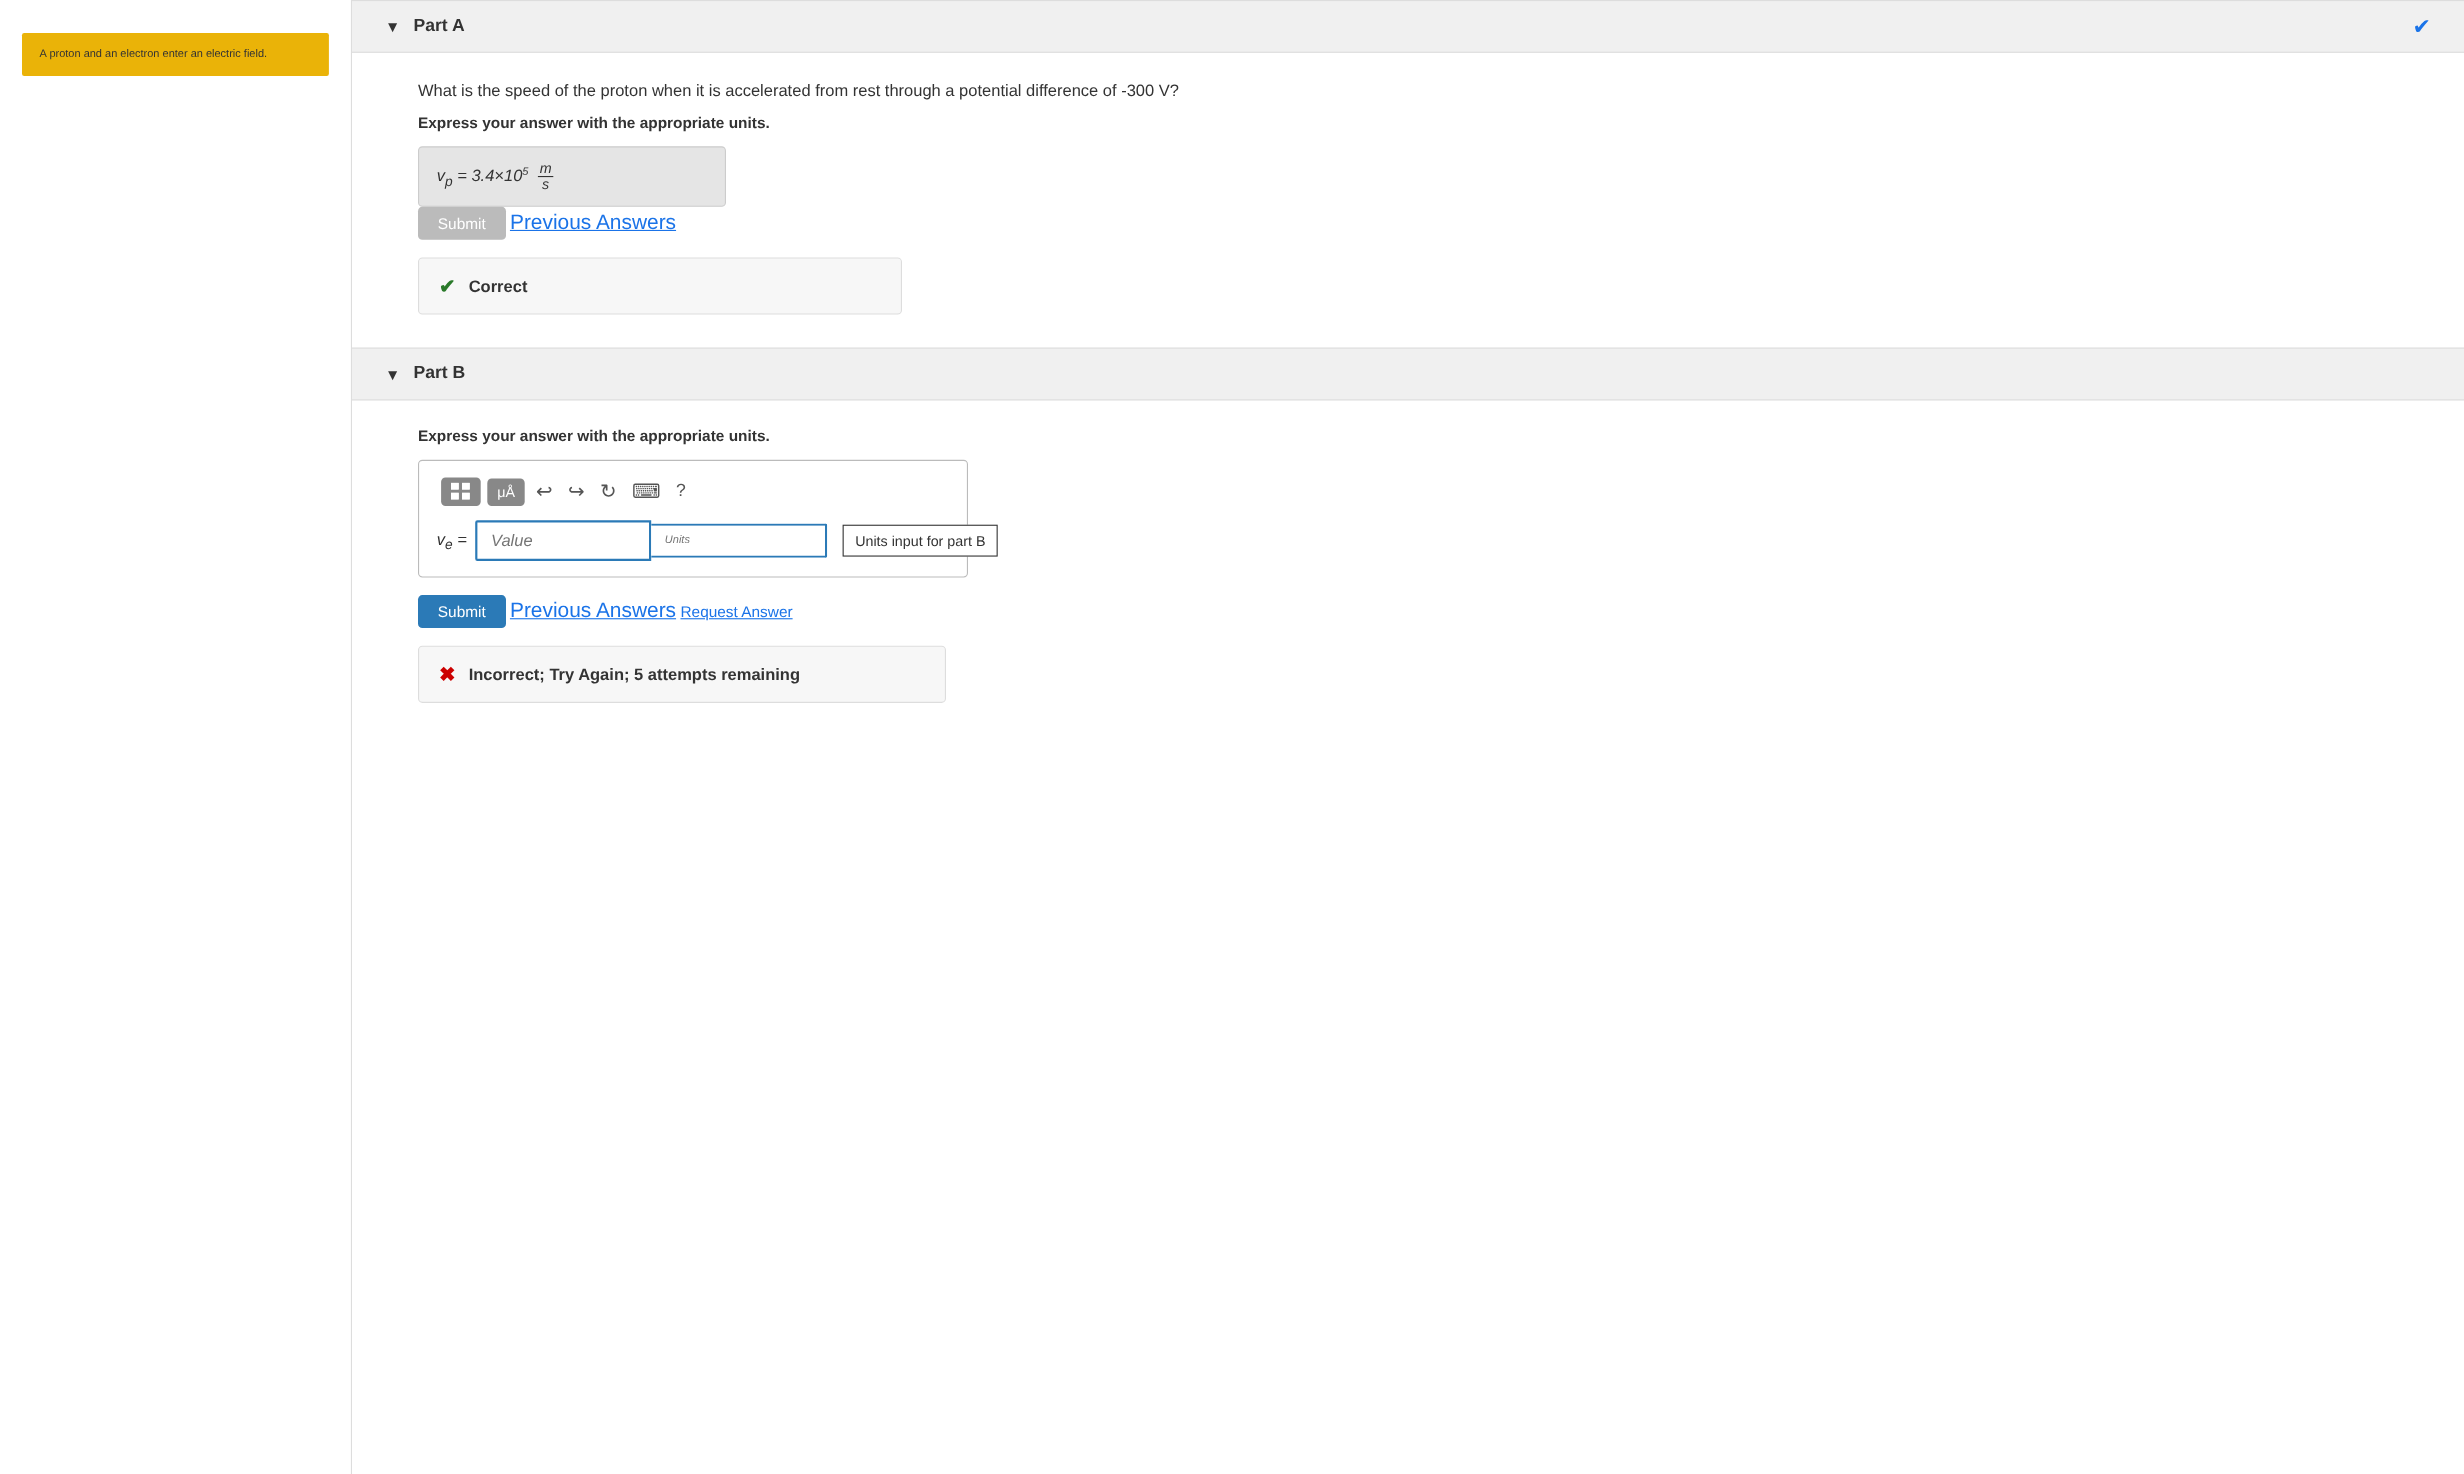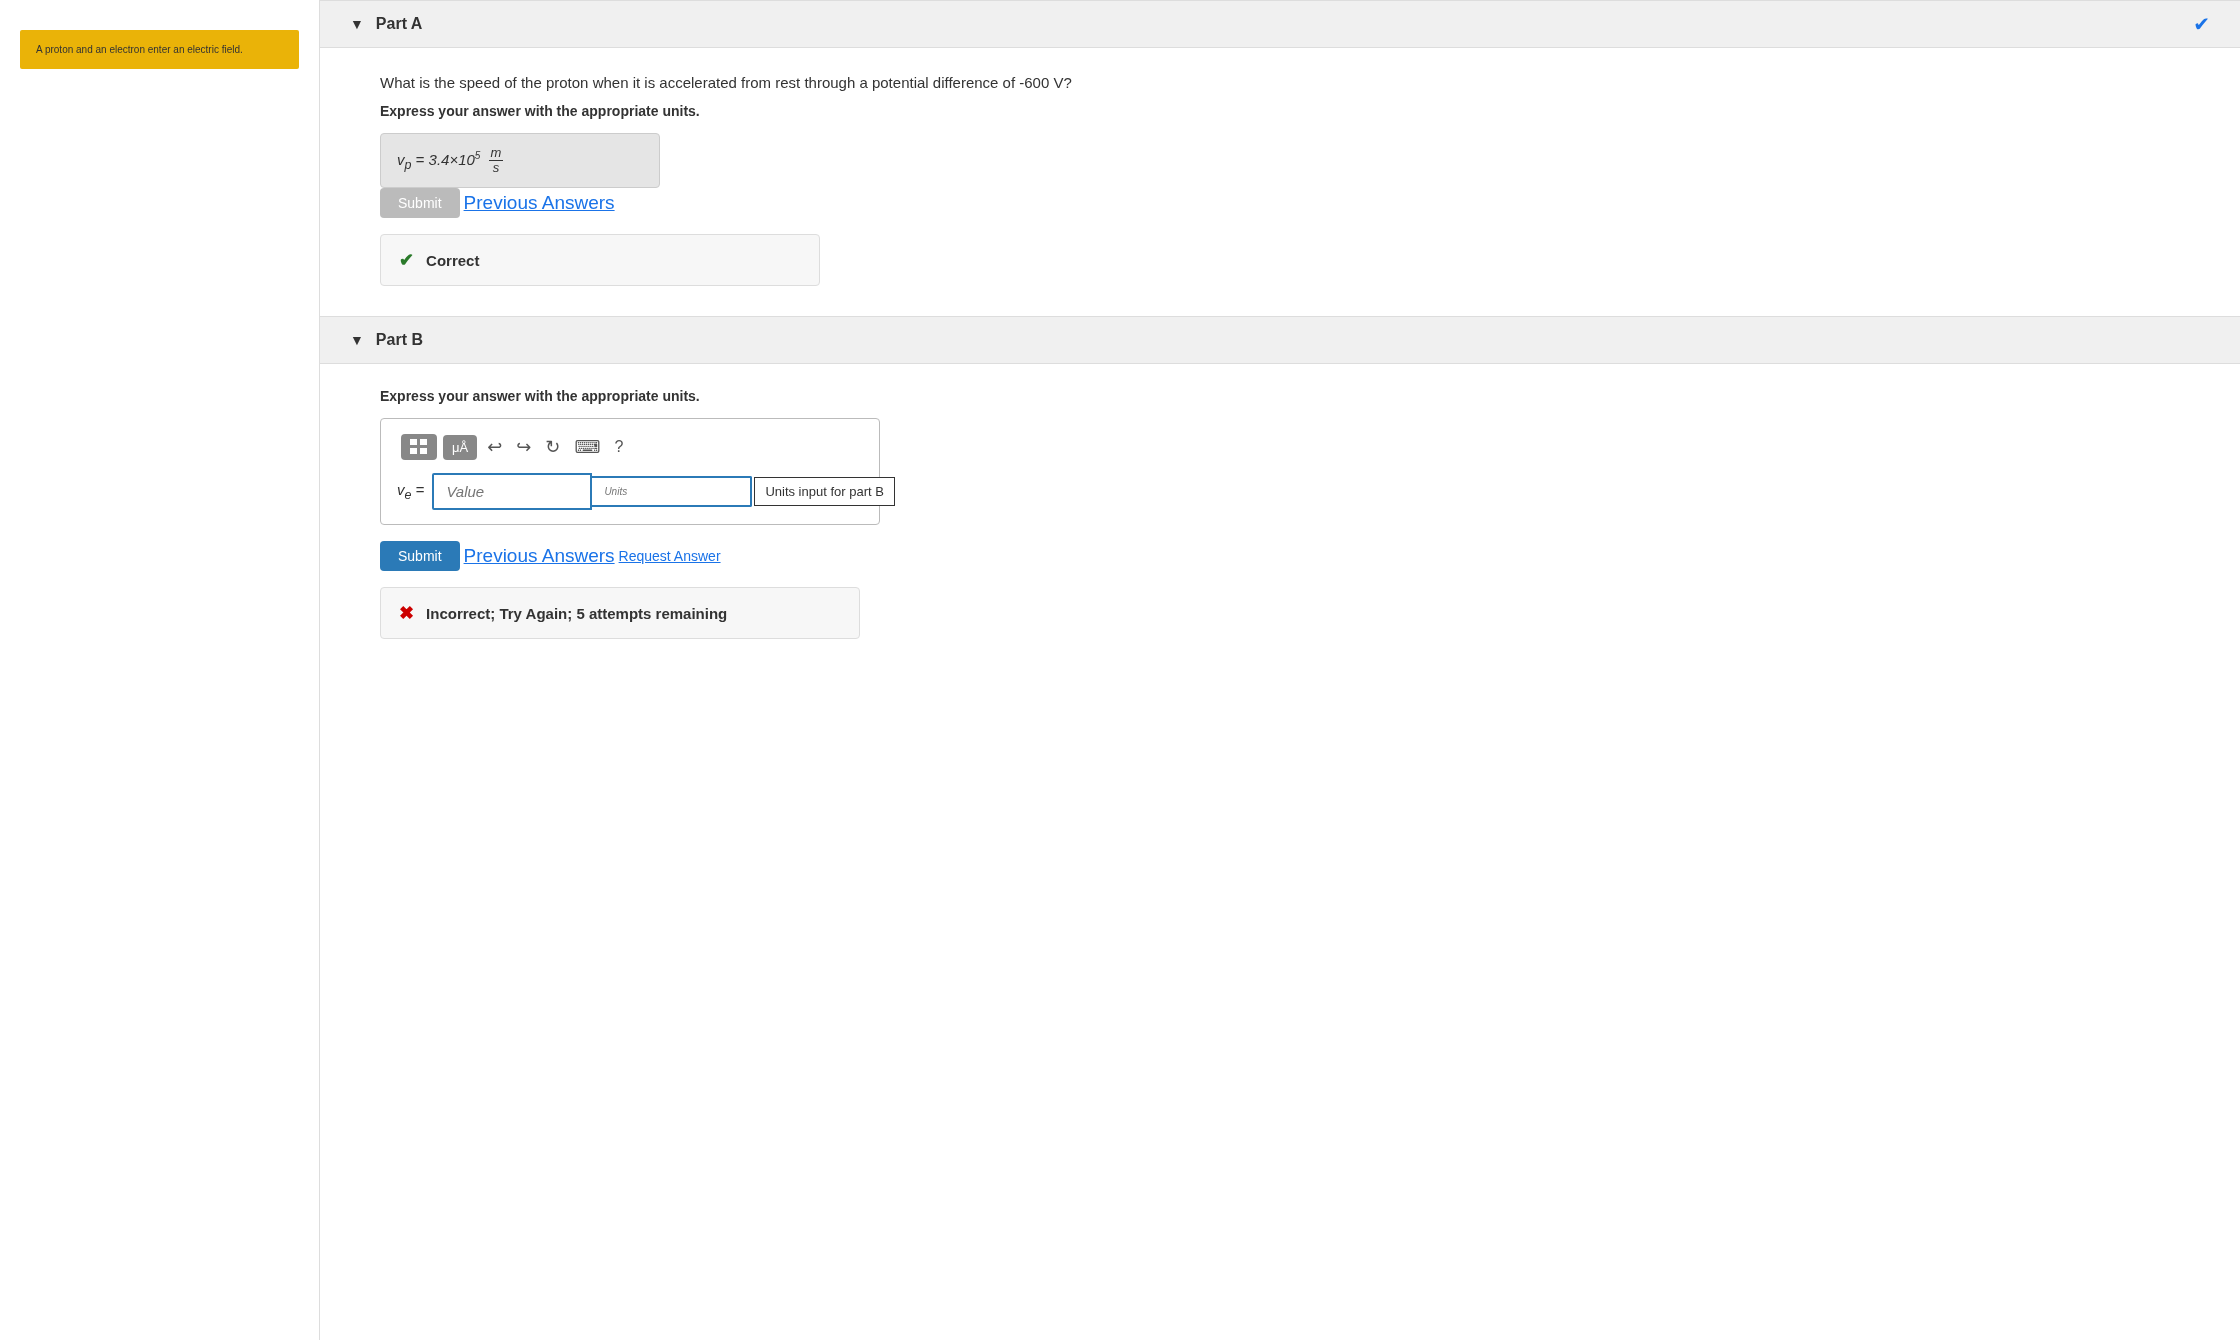--- a/index.html
+++ b/index.html
@@ -237,21 +237,21 @@
       outline: none;
       width: 160px;
       background: #fff;
     }
     .units-tooltip {
       border: 1px solid #333;
       background: #fff;
       padding: 6px 10px;
       font-size: 13px;
       color: #333;
-      margin-left: 2px;
+      margin-left: 14px;
       white-space: nowrap;
       display: inline-block;
     }
     .frac {
       display: inline-flex;
       flex-direction: column;
       align-items: center;
       font-size: 13px;
       line-height: 1.1;
       vertical-align: middle;
@@ -274,21 +274,21 @@
   <div class="main-content">
 
     <div class="part-section">
       <div class="part-header">
         <span class="chevron-down">▼</span>
         <span class="part-title">Part A</span>
         <span class="part-check">✔</span>
       </div>
       <div class="part-body">
         <p class="question-text">
-          <span>What is the speed of the proton when it is accelerated from rest through a potential difference of -600 V?</span>
+          <span>What is the speed of the proton when it is accelerated from rest through a potential difference of -300 V?</span>
         </p>
         <p class="bold-instruction">Express your answer with the appropriate units.</p>
 
         <div class="answer-box">
           <span class="answer-math">
             <i>v</i><sub>p</sub> = 3.4×10<sup>5</sup>
             <span class="frac">
               <span class="num">m</span>
               <span class="den">s</span>
             </span>

